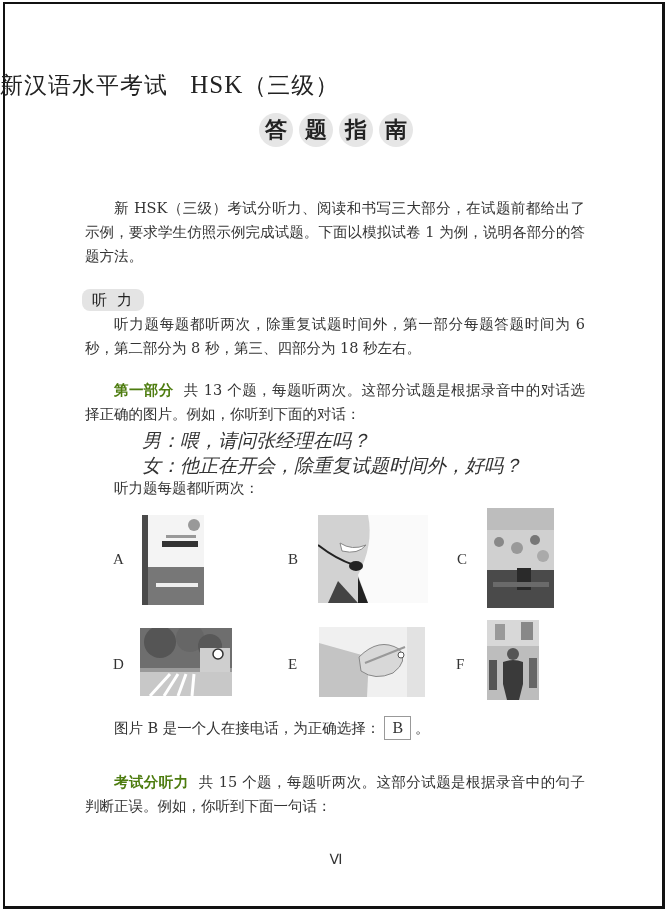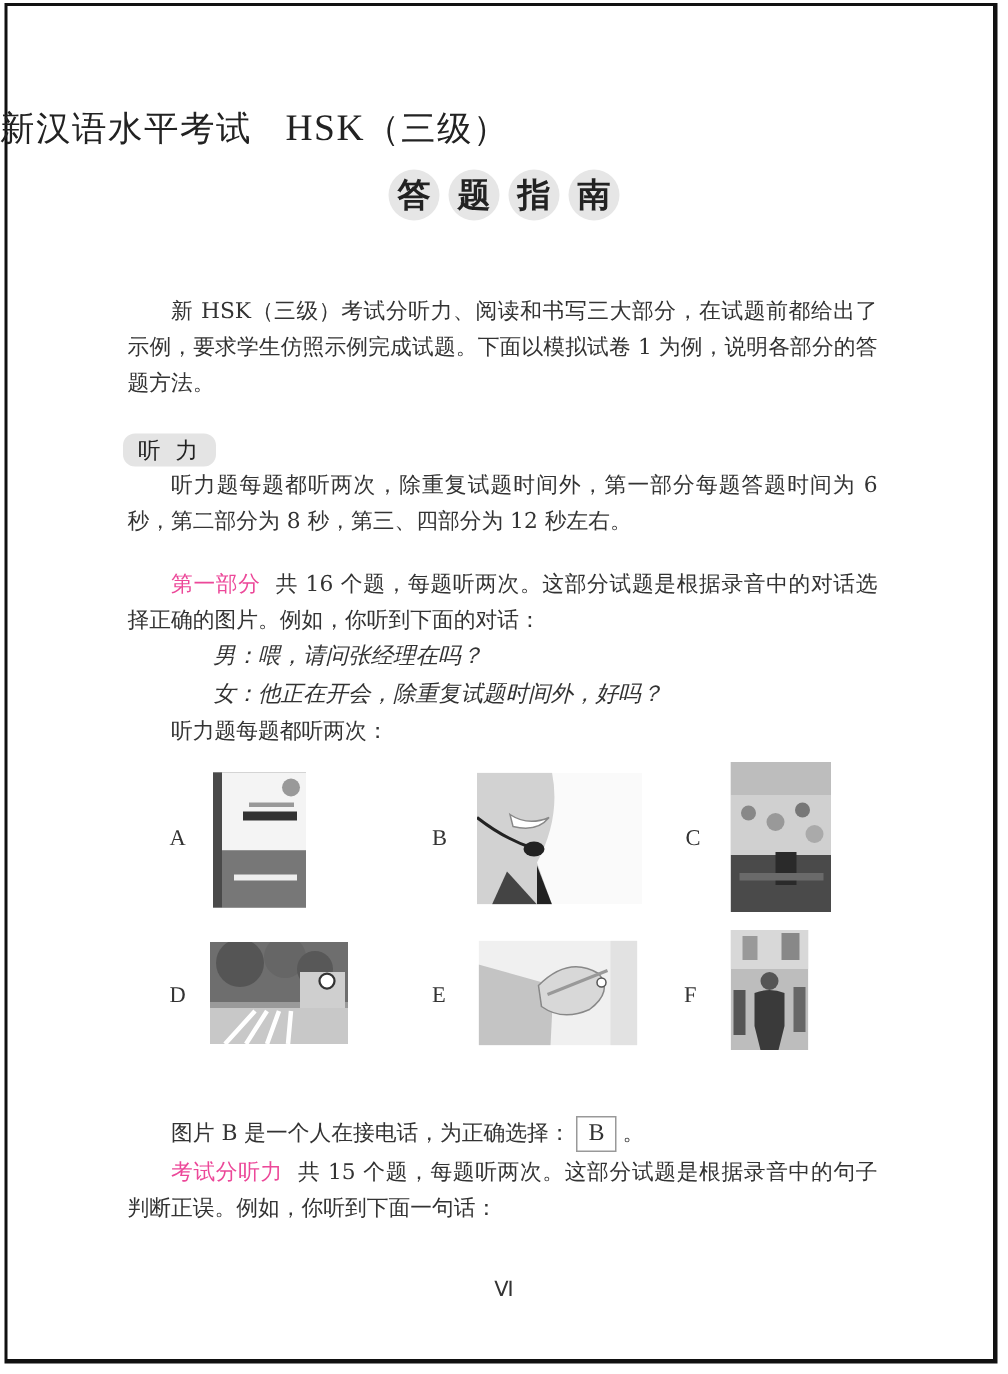--- a/index.html
+++ b/index.html
@@ -16,22 +16,22 @@
   .circle { width:34px; height:34px; border-radius:50%; background:#e6e6e6;
             display:flex; align-items:center; justify-content:center;
             font-size:22px; font-weight:bold; color:#222; }
   .para { position:absolute; left:85px; width:500px; font-size:14.5px;
           line-height:24px; color:#333; text-align:justify; }
   .indent { text-indent:29px; }
   .section-tag { position:absolute; left:82px; top:289px; width:62px; height:22px;
                  background:#e4e4e4; border-radius:8px; font-family:Liberation Mono, monospace;
                  font-size:15px; display:flex; align-items:center; padding-left:10px;
                  box-sizing:border-box; letter-spacing:10px; color:#222; }
-  .bold { font-weight:normal; color:#ec4899; }
-  .dialog { position:absolute; left:142px; font-size:15px; color:#333;
+  .bold { font-weight:bold; color:#4d7c0f; }
+  .dialog { position:absolute; left:142px; font-size:19px; color:#333;
             font-family:Liberation Mono, monospace; font-style:italic; }
   .opt-label { position:absolute; font-family:"Liberation Serif", serif; font-size:15px; color:#333; }
   .img { position:absolute; overflow:hidden; }
   .answer-box { display:inline-block; border:1px solid #999; padding:0 7px;
                 line-height:22px; margin:0 4px; font-family:"Liberation Serif", serif; font-size:16px; }
   .pagenum { position:absolute; top:851px; left:0; width:100%; text-align:center;
              font-family:"Liberation Serif", serif; font-size:14px; color:#333; }
 </style>
 </head>
 <body>
@@ -47,24 +47,24 @@
   <div class="circle">答</div>
   <div class="circle">题</div>
   <div class="circle">指</div>
   <div class="circle">南</div>
 </div>
 
 <div class="para indent" style="top:196px">新 HSK（三级）考试分听力、阅读和书写三大部分，在试题前都给出了示例，要求学生仿照示例完成试题。下面以模拟试卷 1 为例，说明各部分的答题方法。</div>
 
 <div class="section-tag">听力</div>
 
-<div class="para indent" style="top:312px">听力题每题都听两次，除重复试题时间外，第一部分每题答题时间为 6 秒，第二部分为 8 秒，第三、四部分为 12 秒左右。</div>
+<div class="para indent" style="top:312px">听力题每题都听两次，除重复试题时间外，第一部分每题答题时间为 6 秒，第二部分为 8 秒，第三、四部分为 18 秒左右。</div>
 
 <div class="para indent" style="top:378px">
-  <span class="bold">第一部分</span>&nbsp;&nbsp;<span>共 16 个题，每题听两次。这部分试题是根据录音中的对话选择正确的图片。例如，你听到下面的对话：</span>
+  <span class="bold">第一部分</span>&nbsp;&nbsp;<span>共 13 个题，每题听两次。这部分试题是根据录音中的对话选择正确的图片。例如，你听到下面的对话：</span>
 </div>
 
 <div class="dialog" style="top:428px">男：喂，请问张经理在吗？</div>
 <div class="dialog" style="top:453px">女：他正在开会，除重复试题时间外，好吗？</div>
 
 <div class="para" style="top:476px; left:114px">听力题每题都听两次：</div>
 
 <span class="opt-label" style="left:113px; top:551px">A</span>
 <div class="img" style="left:140px; top:511px; width:70px; height:96px">
   <svg width="70" height="96" viewBox="0 0 70 96">
@@ -142,21 +142,21 @@
     <rect x="0" y="0" width="52" height="26" fill="#d8d8d8"></rect>
     <rect x="8" y="4" width="10" height="16" fill="#999"></rect>
       <rect x="34" y="2" width="12" height="18" fill="#888"></rect>
     <circle cx="26" cy="34" r="6" fill="#555"></circle>
     <path d="M16 42 Q26 38 36 42 L36 64 L32 80 H20 L16 64 Z" fill="#3a3a3a"></path>
     <rect x="2" y="40" width="8" height="30" fill="#555"></rect>
     <rect x="42" y="38" width="8" height="30" fill="#666"></rect>
   </svg>
 </div>
 
-<div class="para" style="top:744px; left:114px">
+<div class="para" style="top:716px; left:114px">
   <span>图片 B 是一个人在接电话，为正确选择：</span><span class="answer-box">B</span><span>。</span>
 </div>
 
 <div class="para indent" style="top:770px">
   <span class="bold">考试分听力</span>&nbsp;&nbsp;<span>共 15 个题，每题听两次。这部分试题是根据录音中的句子判断正误。例如，你听到下面一句话：</span>
 </div>
 
 <div class="pagenum">Ⅵ</div>
 
 </body></html>

